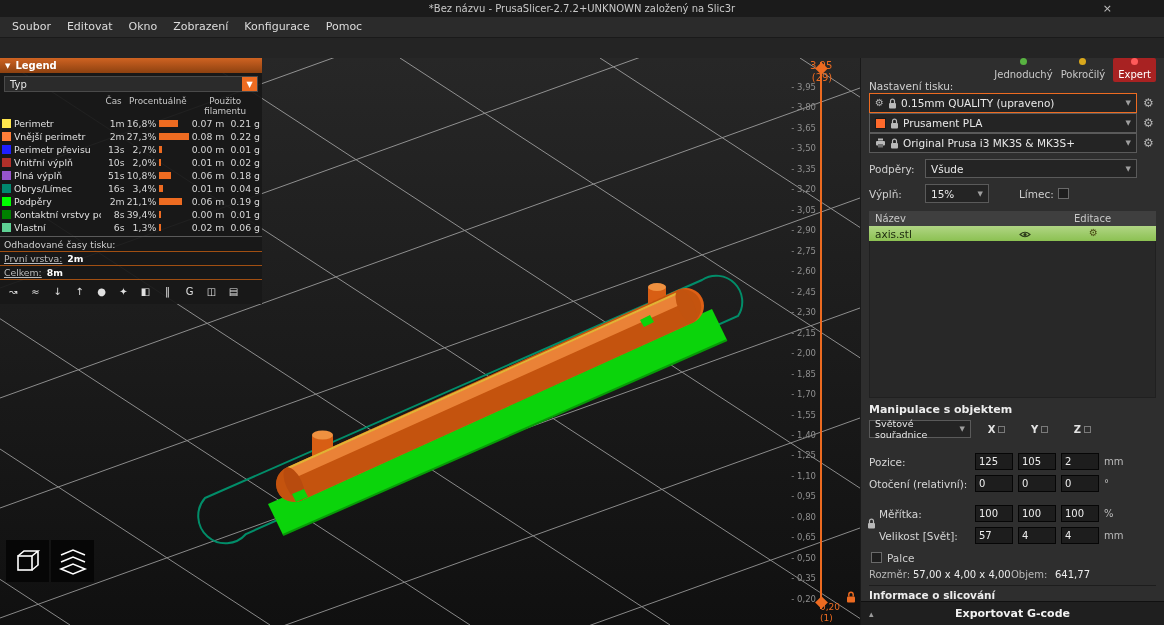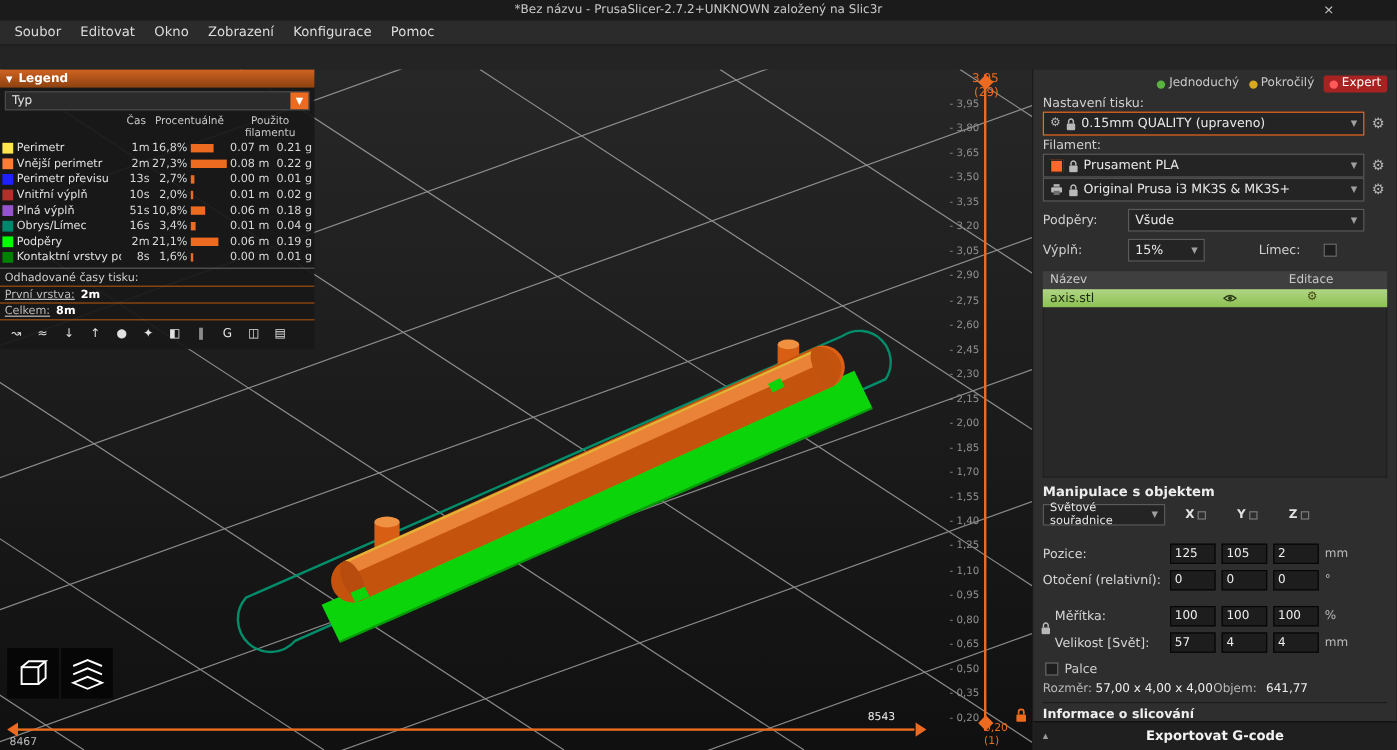--- a/index.html
+++ b/index.html
@@ -59,31 +59,31 @@
   .hmax { position:absolute; right:26px; top:-5px; color:#ececec; font-size:9px; }
   .hmin { position:absolute; left:2px; top:16px; color:#bdbdbd; font-size:9px; }
 
   
   .viewbtns { position:absolute; left:6px; top:482px; display:flex; gap:2px; }
   .viewbtn { width:43px; height:42px; background:#060606; display:flex; align-items:center; justify-content:center; }
 
   
   .sidebar { position:absolute; left:860px; top:58px; width:304px; height:567px; background:#2e2e2e; border-left:1px solid #191919; display:flex; flex-direction:column; padding:4px 8px 0; font-size:11px; }
   .modes { display:flex; justify-content:flex-end; gap:8px; align-items:center; height:16px; font-size:10px; flex:none; }
-  .mode { display:flex; align-items:center; gap:3px; color:#c9c9c9; line-height:14px; }
+  .mode { display:flex; align-items:center; gap:3px; color:#c9c9c9; line-height:14px;flex-direction:column; }
   .mode .dot { width:7px; height:7px; border-radius:50%; }
   .mode.active { background:#a82222; color:#fff; border-radius:2px; padding:0 5px; }
   .sec-label { color:#cfcfcf; font-size:10.5px; margin:2px 0 1px; }
   .preset-row { display:flex; align-items:center; gap:4px; flex:none; }
   .combo { flex:1; height:20px; background:#242424; border:1px solid #5a5a5a; display:flex; align-items:center; gap:4px; padding:0 5px; color:#e8e8e8; font-size:10.5px; white-space:nowrap; overflow:hidden; }
   .combo.hl { border-color:#ED6B21; }
   .combo .arrow { margin-left:auto; color:#9f9f9f; font-size:7px; }
   .gearbtn { width:15px; text-align:center; color:#b5b5b5; font-size:12px; line-height:20px; }
   .swatch { width:11px; height:11px; border:1px solid #1a1a1a; flex:none; }
-  .opt-row { display:flex; align-items:center; margin-top:6px; gap:19px; flex:none; }
+  .opt-row { display:flex; align-items:center; margin-top:6px; gap:4px; flex:none; }
   .opt-label { width:52px; color:#cfcfcf; font-size:10.5px; }
   .select { height:19px; background:#242424; border:1px solid #5a5a5a; display:flex; align-items:center; padding:0 5px; gap:4px; color:#e8e8e8; font-size:10.5px; }
   .sel-supports { flex:1; margin-right:19px; }
   .sel-infill { width:64px; }
   .cb { width:11px; height:11px; background:#1e1e1e; border:1px solid #6a6a6a; flex:none; }
   .brim-label { margin-left:26px; color:#cfcfcf; font-size:10.5px; }
 
   .obj-header { margin-top:8px; height:15px; background:#3f3f3f; display:flex; align-items:center; font-size:10px; color:#c9c9c9; padding:0 6px; flex:none; }
   .obj-header .oh-edit { margin-left:auto; width:76px; }
   .obj-row { height:15px; background:linear-gradient(#b0d584,#8cc152); display:flex; align-items:center; padding:0 6px; color:#1d2a0e; font-size:10.5px; position:relative; flex:none; }
@@ -269,26 +269,37 @@
             <div class="lr-bar">
               <span style="width: 23.2px;"></span>
             </div>
             <span class="lr-len">0.06 m</span>
             <span class="lr-wt">0.19 g</span>
           </div>
           <div class="legend-row">
             <span class="chip" style="background: rgb(0, 128, 0);"></span>
             <span class="lr-label">Kontaktní vrstvy podpěr</span>
             <span class="lr-time">8s</span>
-            <span class="lr-pct">1,6%</span>
+            <span class="lr-pct">39,4%</span>
             <div class="lr-bar">
               <span style="width: 1.8px;"></span>
             </div>
             <span class="lr-len">0.00 m</span>
             <span class="lr-wt">0.01 g</span>
+          </div>
+          <div class="legend-row">
+            <span class="chip" style="background: rgb(94, 209, 148);"></span>
+            <span class="lr-label">Vlastní</span>
+            <span class="lr-time">6s</span>
+            <span class="lr-pct">1,3%</span>
+            <div class="lr-bar">
+              <span style="width: 1.4px;"></span>
+            </div>
+            <span class="lr-len">0.02 m</span>
+            <span class="lr-wt">0.06 g</span>
           </div>
         </div>
       <div class="legend-est-title">Odhadované časy tisku:</div>
       <div class="est-row">
         <span class="el">První vrstva:</span>
         <span class="ev">2m</span>
       </div>
       <div class="est-row">
         <span class="el">Celkem:</span>
         <span class="ev">8m</span>
@@ -349,27 +360,20 @@
         <div>(1)</div>
       </div>
       <span class="llock">
         <svg width="10" height="12" viewBox="0 0 10 12">
             <rect x="1" y="5.5" width="8" height="6" rx="1" fill="#ED6B21"></rect>
             <path d="M2.8 5.5 V3.4 a2.2 2.2 0 0 1 4.4 0 V5.5" fill="none" stroke="#ED6B21" stroke-width="1.4"></path>
           </svg>
       </span>
     </div>
 
-    <div class="hslider">
-      <div class="hline"></div>
-      <div class="harrow-l"></div>
-      <div class="harrow-r"></div>
-      <span class="hmax">8543</span>
-      <span class="hmin">8467</span>
-    </div>
 
     <div class="viewbtns">
       <div class="viewbtn">
         <svg width="28" height="28" viewBox="0 0 28 28">
           <g fill="none" stroke="#ffffff" stroke-width="1.6">
             <rect x="4" y="9" width="14" height="14"></rect>
             <path d="M4 9 L10 4 L24 4 L18 9 M24 4 L24 18 L18 23"></path>
           </g>
         </svg>
       </div>
@@ -408,21 +412,20 @@
         <svg width="9" height="11" viewBox="0 0 9 11">
             <rect x="1" y="5" width="7" height="5.5" rx="1" fill="#b9b9b9"></rect>
             <path d="M2.5 5 V3.2 a2 2 0 0 1 4 0 V5" fill="none" stroke="#b9b9b9" stroke-width="1.2"></path>
           </svg>
         <span>0.15mm QUALITY (upraveno)</span>
         <span class="arrow">▼</span>
       </div>
       <span class="gearbtn">⚙</span>
     </div>
 
-    <div class="sec-label">Filament:</div>
     <div class="preset-row">
       <div class="combo">
         <span class="swatch" id="filament-swatch" style="background: rgb(255, 106, 44);"></span>
         <svg width="9" height="11" viewBox="0 0 9 11">
             <rect x="1" y="5" width="7" height="5.5" rx="1" fill="#b9b9b9"></rect>
             <path d="M2.5 5 V3.2 a2 2 0 0 1 4 0 V5" fill="none" stroke="#b9b9b9" stroke-width="1.2"></path>
           </svg>
         <span>Prusament PLA</span>
         <span class="arrow">▼</span>
       </div>

